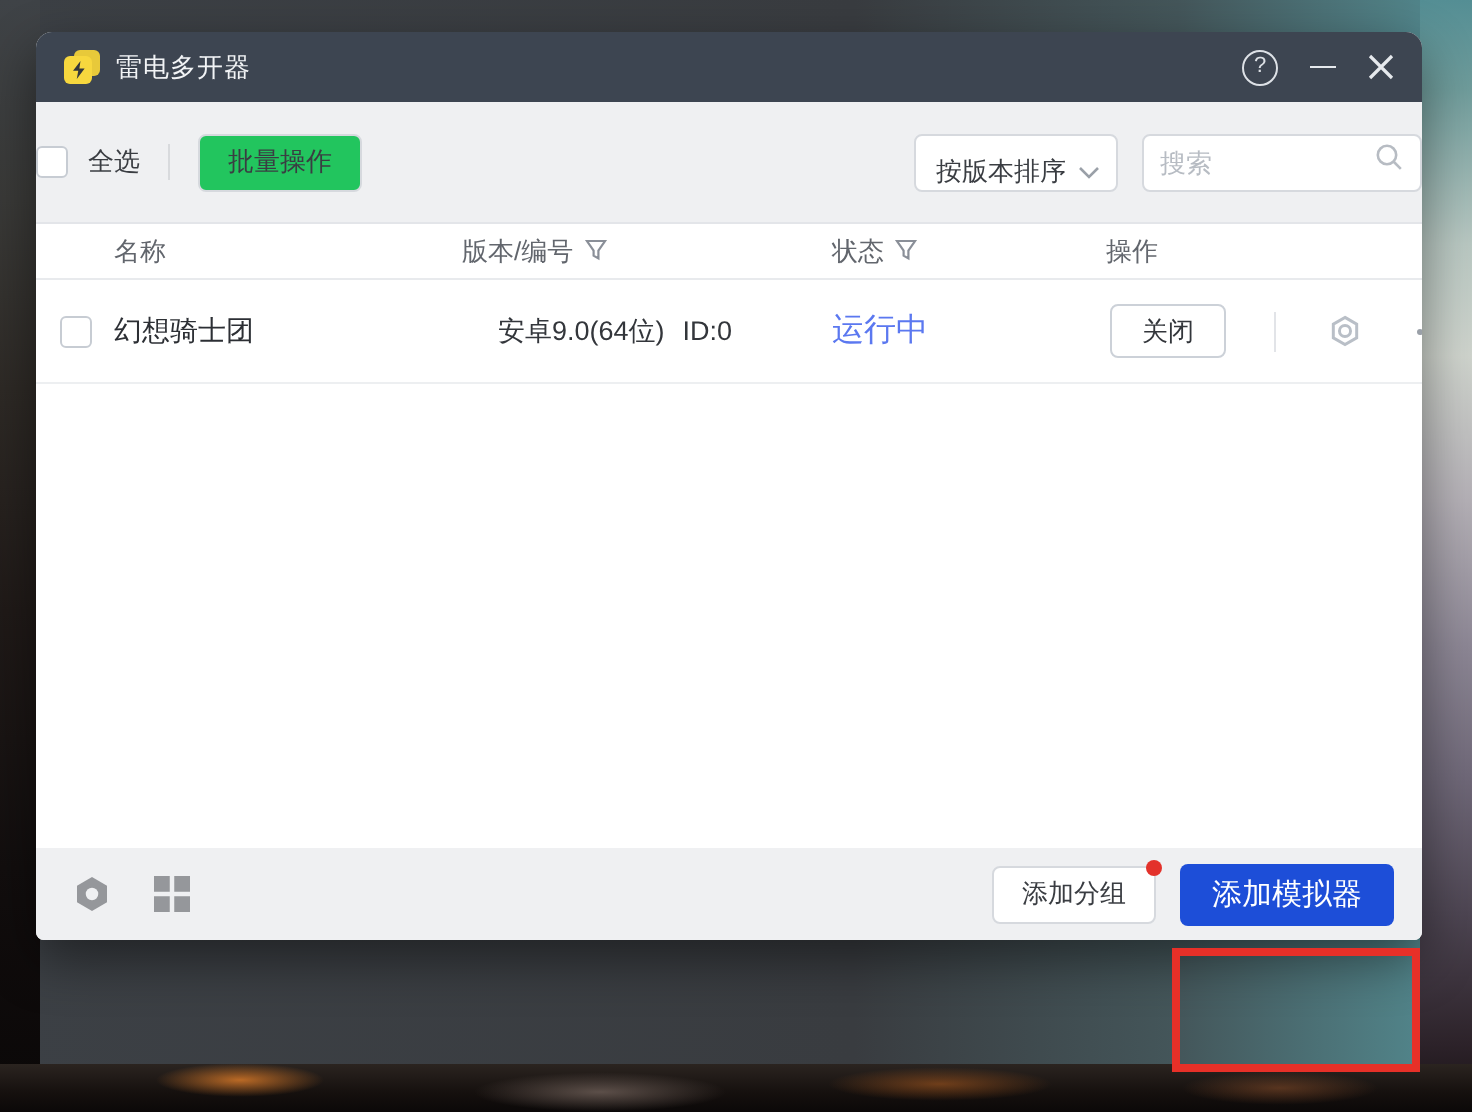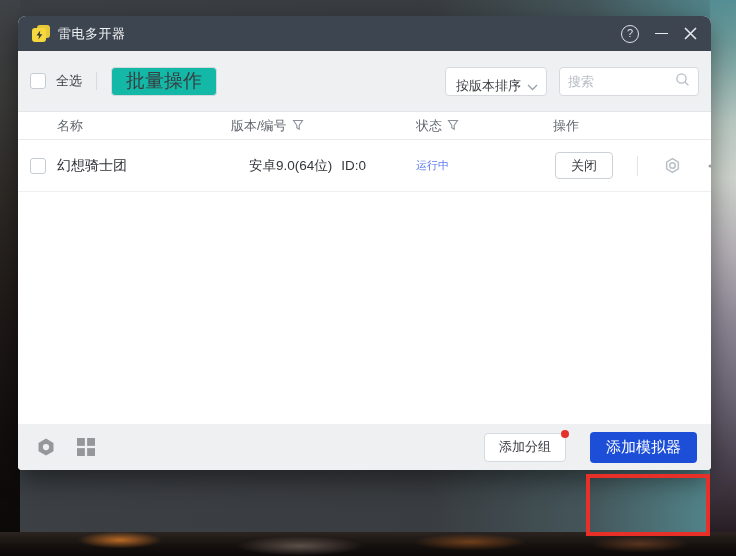--- a/index.html
+++ b/index.html
@@ -32,26 +32,26 @@
     display:flex; align-items:center; justify-content:center; }
   .win-title { color:#f2f4f6; font-size:13px; letter-spacing:.5px; }
   .tb-controls { margin-left:auto; display:flex; align-items:center; gap:16px; }
   .help-btn { width:18px; height:18px; border:1.4px solid #dde1e6; border-radius:50%; color:#dde1e6;
     font-size:11px; line-height:15px; text-align:center; cursor:pointer; }
   .min-btn { width:13px; height:15px; display:flex; align-items:center; cursor:pointer; }
   .min-btn i { display:block; width:13px; height:1.8px; background:#e6e9ed; }
   .close-btn { cursor:pointer; display:flex; align-items:center; }
 
   
-  .toolbar { height:60px; background:#eff0f2; display:flex; align-items:center; padding:0 12px; gap:10px; flex:0 0 auto; }
+  .toolbar { height:60px; background:#eff0f2; display:flex; align-items:center; padding:0 0; gap:10px; flex:0 0 auto; }
   .checkbox { width:16px; height:16px; background:#fff; border:1px solid #c7ccd3; border-radius:3px; cursor:pointer; flex:0 0 auto; }
   .label-13 { font-size:13px; color:#3a3d42; }
   .v-divider { width:1px; height:18px; background:#d8dadd; margin:0 4px; }
-  .btn-plain { background:#14b8a6; border:1px solid #d6d9de; border-radius:4px; height:29px; padding:0 14px;
-    font-size:19px; color:#3a3d42; cursor:pointer; font-family:inherit; }
+  .btn-plain { background:#22c55e; border:1px solid #d6d9de; border-radius:4px; height:29px; padding:0 14px;
+    font-size:13px; color:#3a3d42; cursor:pointer; font-family:inherit; }
   .toolbar-right { margin-left:auto; display:flex; align-items:center; gap:12px; }
   .dropdown { width:102px; height:29px; background:#fff; border:1px solid #d6d9de; border-radius:4px;
     display:flex; align-items:flex-end; padding:0 8px 0 10px; cursor:pointer; }
   .dropdown .dd-value { font-size:13px; color:#3a3d42; flex:1; }
   .searchbox { width:140px; height:29px; background:#fff; border:1px solid #d6d9de; border-radius:4px;
     display:flex; align-items:center; padding:0 8px; }
   .searchbox input { border:none; outline:none; flex:1; min-width:0; font-size:13px; color:#3a3d42;
     font-family:inherit; background:transparent; }
   .searchbox input::placeholder { color:#b7bcc3; }
 
@@ -62,32 +62,32 @@
   .col-name   { left:39px; }
   .col-ver    { left:213px; }
   .col-status { left:398px; }
   .col-op     { left:535px; }
 
   .trow { position:relative; height:52px; background:#fff; border-bottom:1px solid #edeff1; flex:0 0 auto; }
   .trow .cell { position:absolute; top:0; height:51px; display:flex; align-items:center; }
   .cell-check  { left:12px; }
   .cell-name   { left:39px; font-size:14px; color:#2c2f34; }
   .cell-ver    { left:231px; font-size:13.5px; color:#33363b; gap:9px; }
-  .cell-status { left:398px; font-size:11px; }
+  .cell-status { left:398px; font-size:16px; }
   .cell-ops    { left:537px; gap:24px; }
   .btn-close-row { width:58px; height:27px; background:#fff; border:1px solid #ccd1d8; border-radius:4px;
     font-size:13px; color:#33363b; cursor:pointer; font-family:inherit; }
   .row-divider { width:1px; height:20px; background:#e2e4e8; }
   .icon-btn { display:flex; align-items:center; justify-content:center; cursor:pointer; width:20px; height:20px; }
 
   .table-empty { flex:1 1 auto; background:#fff; }
 
   
   .footer { height:46px; background:#eff0f2; display:flex; align-items:center; padding:0 14px 0 18px; gap:20px; flex:0 0 auto; }
-  .footer-right { margin-left:auto; display:flex; align-items:center; gap:24px; }
+  .footer-right { margin-left:auto; display:flex; align-items:center; gap:12px; }
   .btn-addgroup { position:relative; height:29px; padding:0 14px; background:#fff; border:1px solid #d6d9de;
     border-radius:4px; font-size:13px; color:#3a3d42; cursor:pointer; font-family:inherit; }
   .badge-dot { position:absolute; top:-4px; right:-4px; width:8px; height:8px; border-radius:50%; background:#e3322b; }
   .btn-primary { height:31px; padding:0 16px; background:#1d4ed8; border:none; border-radius:4px;
     font-size:15px; color:#fff; cursor:pointer; font-family:Liberation Mono, monospace; }
 
   
   .annotation-box { position:absolute; left:586px; top:474px; width:124px; height:62px; z-index:3;
     border:4px solid #e73028; pointer-events:none; }
 </style>

